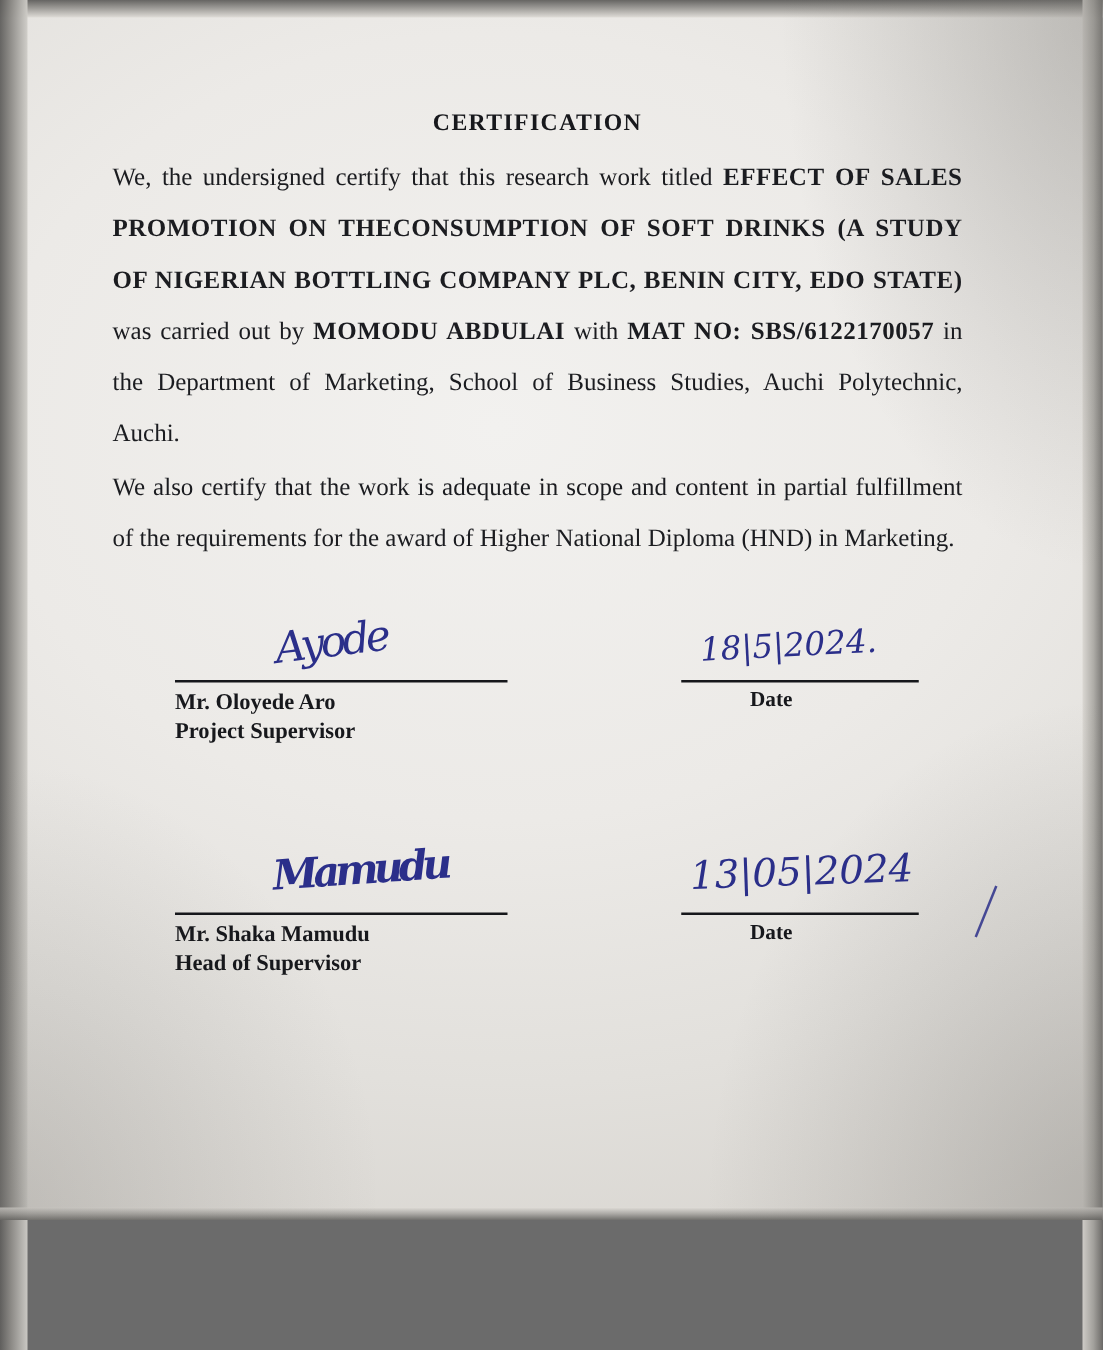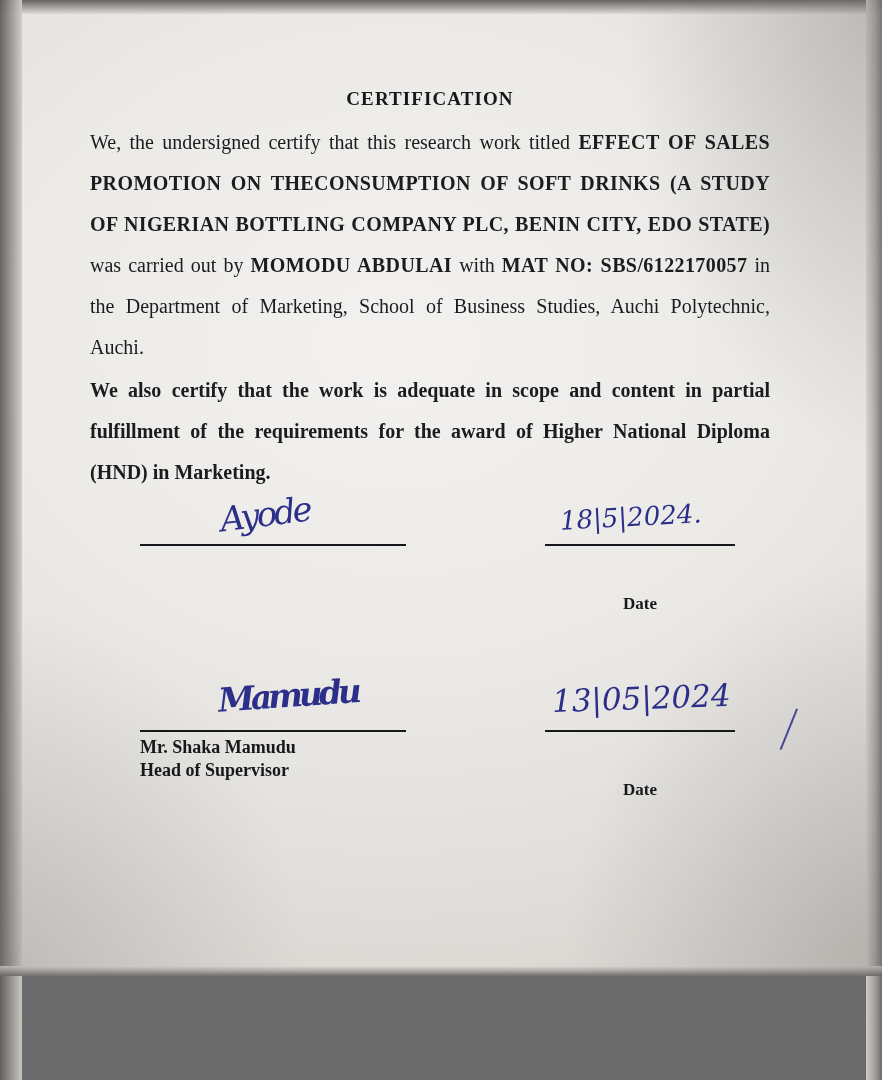--- a/index.html
+++ b/index.html
@@ -75,21 +75,21 @@
   }
 
   .body-text {
     font-size: 20px;
     line-height: 41px;
     color: #1b1c20;
     text-align: justify;
     text-justify: inter-word;
   }
   .para { margin: 0 0 0 0; }
-  .para + .para { margin-top: 2px; font-weight: bold; }
+  .para + .para { margin-top: 2px; }
   b { font-weight: bold; letter-spacing: .4px; }
 
   
   .sig-area { position: absolute; left: 90px; top: 500px; width: 700px; }
   .sig-block { position: relative; height: 160px; }
 
   .sig-line {
     position: absolute;
     border-bottom: 2px solid #16171b;
     width: 266px;
@@ -107,28 +107,27 @@
     position: absolute;
     left: 50px;
     top: 50px;
     font-weight: bold;
     font-size: 18px;
     color: #17181c;
     line-height: 23px;
   }
   .date-label {
     position: absolute;
-    left: 455px;
+    left: 432px;
     top: 50px;
     width: 190px;
     text-align: center;
     font-weight: bold;
     font-size: 17px;
     color: #17181c;
-    margin-top: 44px;
   }
   .handwrite {
     position: absolute;
     color: #2b2f8a;
     font-family: "DejaVu Serif", serif;
     font-style: italic;
     pointer-events: none;
     white-space: nowrap;
   }
   .sig-ink {
@@ -193,20 +192,24 @@
         <span>We also certify that the work is adequate in scope and content in partial fulfillment of the requirements for the award of Higher National Diploma (HND) in Marketing.</span>
       </p>
     </div>
   </div>
 
   <div class="sig-area">
 
     <div class="sig-block">
       <div class="sig-line"></div>
       <div class="handwrite sig-ink">Ayode</div>
+      <div class="sig-name">
+        <div>Mr. Oloyede Aro</div>
+        <div>Project Supervisor</div>
+      </div>
       <div class="date-line"></div>
       <div class="handwrite date-ink">18|5|2024.</div>
       <div class="date-label">Date</div>
     </div>
 
     <div class="sig-block" style="margin-top:26px;">
       <div class="sig-line"></div>
       <div class="handwrite sig-ink2">Mamudu</div>
       <div class="sig-name">
         <div>Mr. Shaka Mamudu</div>

